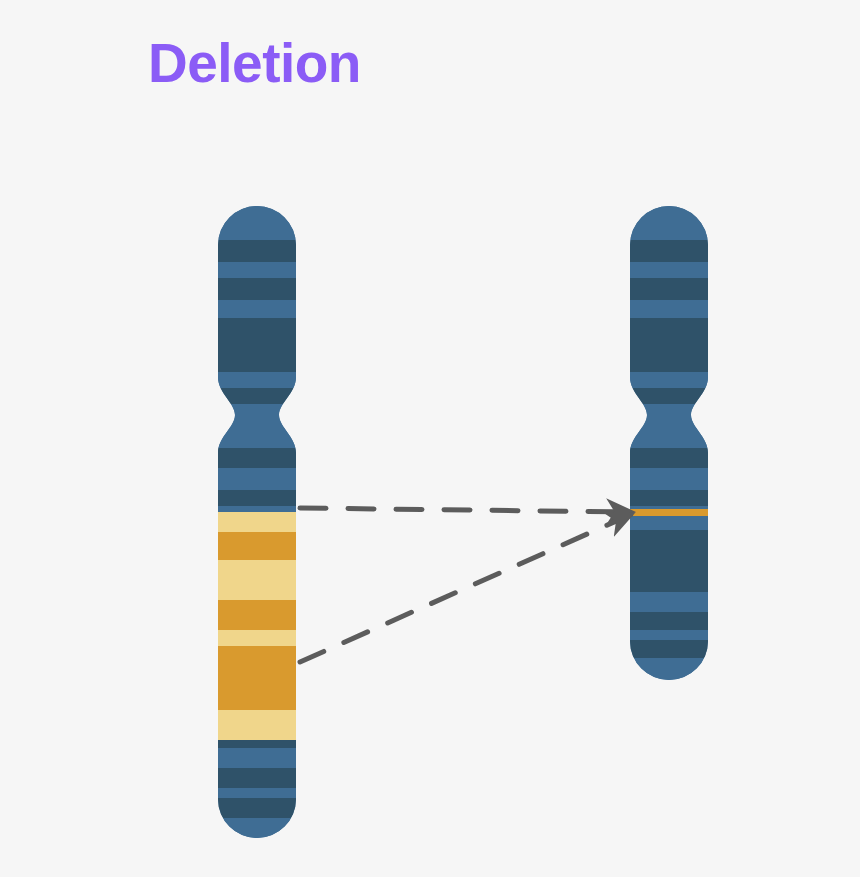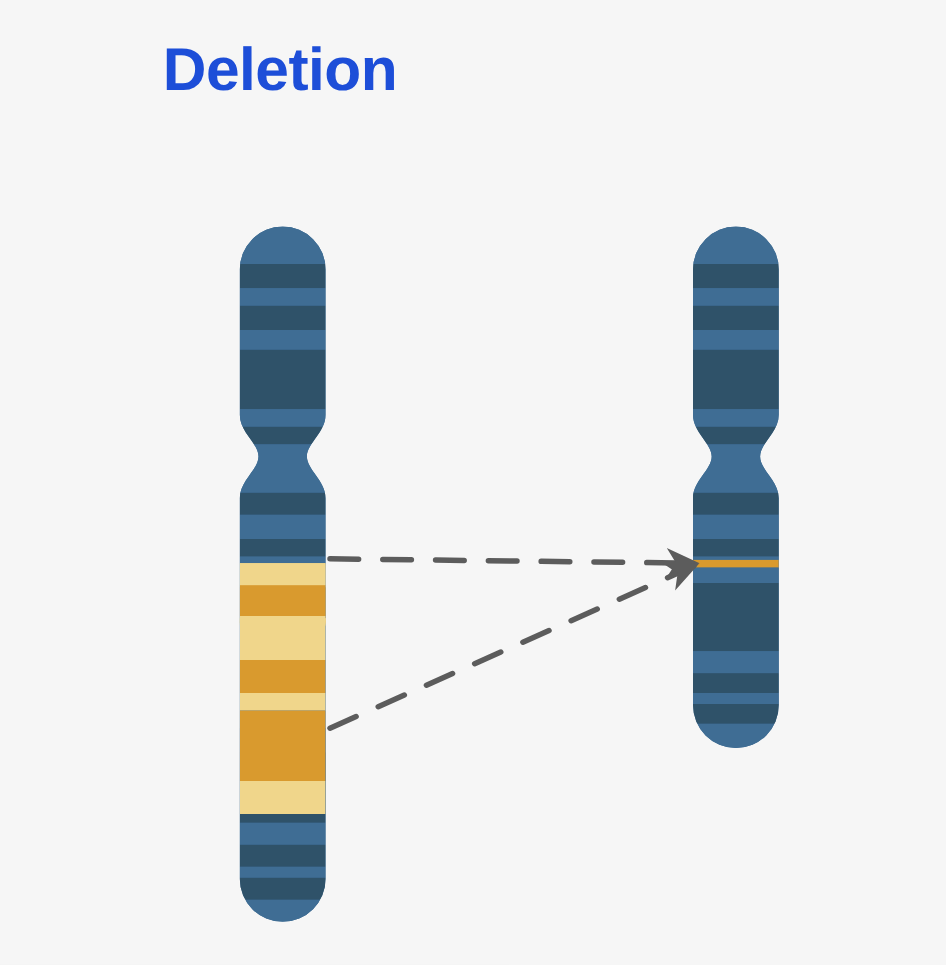--- a/index.html
+++ b/index.html
@@ -20,21 +20,21 @@
     width: 860px;
     height: 877px;
     background: #f6f6f6;
   }
   #page-title {
     position: absolute;
     left: 148px;
     top: 36px;
     font-size: 55px;
     font-weight: bold;
-    color: #1d4ed8;
+    color: #8b5cf6;
     letter-spacing: -0.5px;
     line-height: 1;
     white-space: nowrap;
     font-family: "Liberation Sans", sans-serif;
   }
   #figure-svg {
     position: absolute;
     left: 0;
     top: 0;
     width: 860px;

